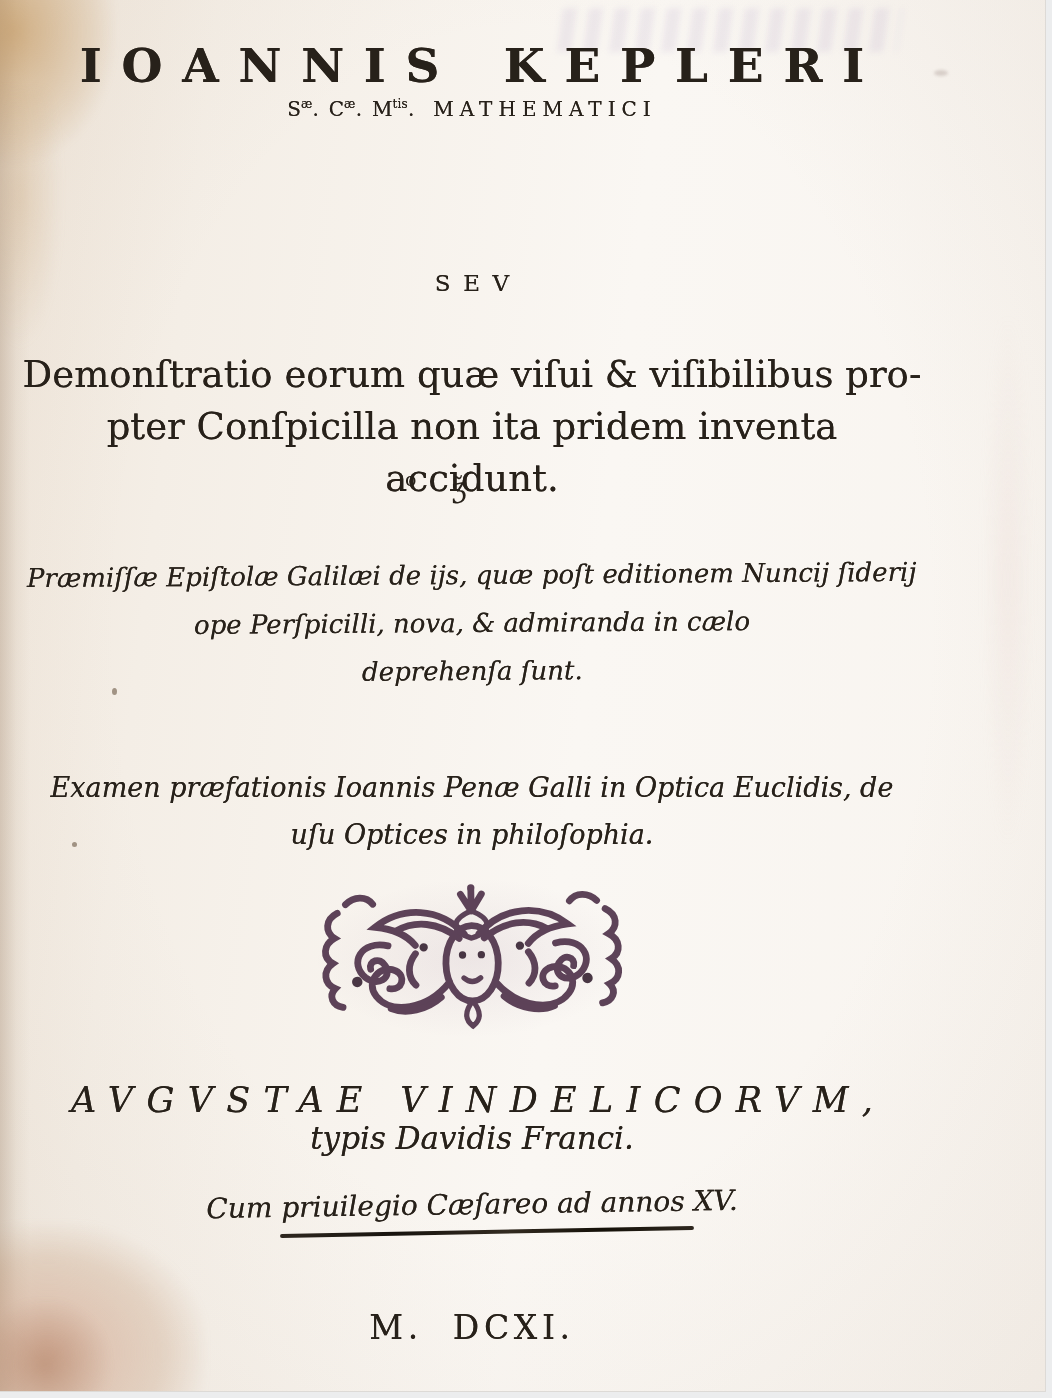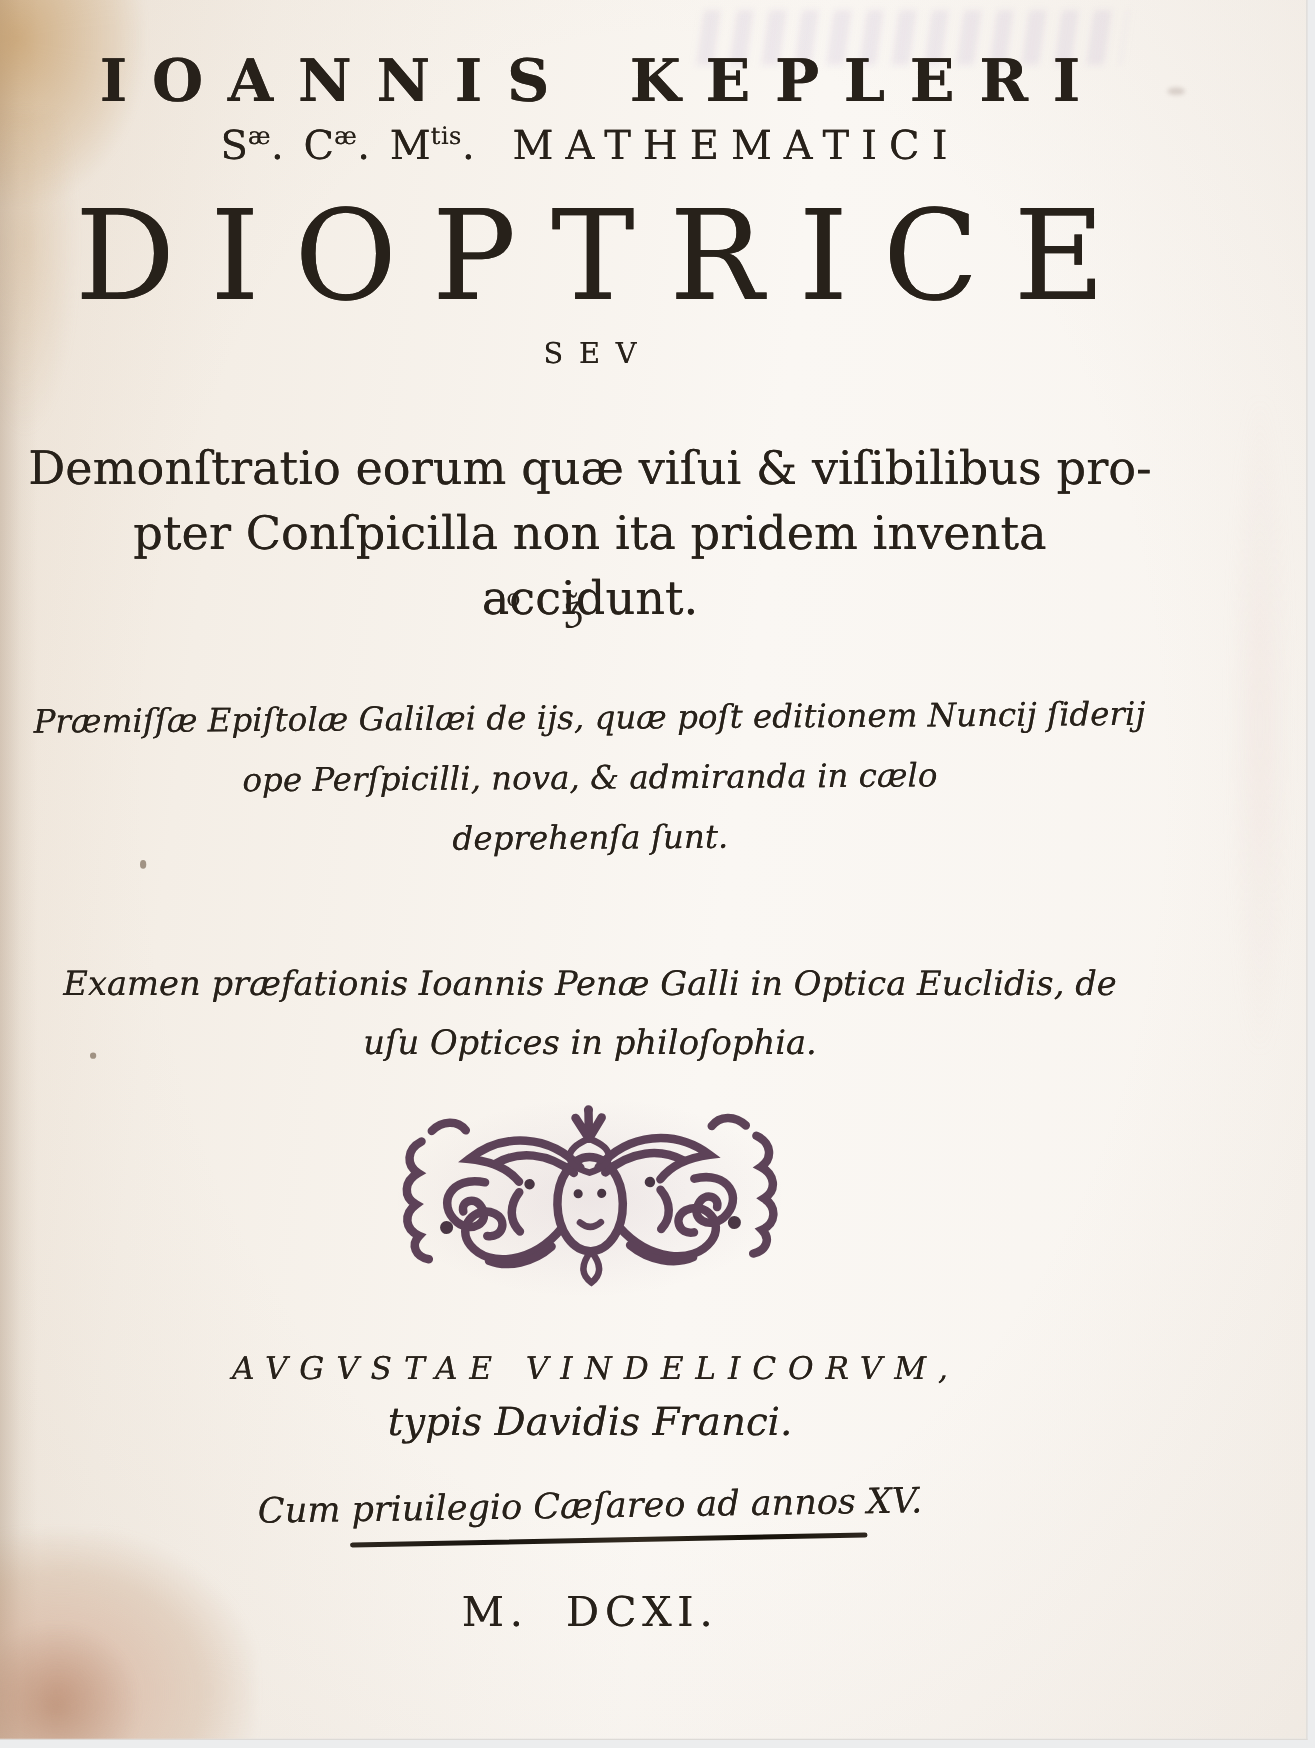--- a/index.html
+++ b/index.html
@@ -39,43 +39,43 @@
   .speck-c{left:934px;top:70px;width:14px;height:6px;background:rgba(140,120,110,0.28);filter:blur(1.5px);}
   .right-haze{position:absolute;right:14px;top:320px;width:46px;height:520px;
     background:radial-gradient(ellipse at 50% 50%,rgba(228,202,198,0.20),transparent 75%);filter:blur(5px);}
 
   
   .content{position:absolute;left:22px;top:0;width:900px;height:100%;text-align:center;color:#27211a;}
   .content > div, .content > h1{position:absolute;left:0;width:100%;margin:0;}
   .ink{text-shadow:0 0 0.5px rgba(42,33,24,0.85);}
 
   .author{top:38px;font-size:47px;font-weight:bold;letter-spacing:0.42em;word-spacing:0.18em;padding-left:0.42em;box-sizing:border-box;}
-  .credential{top:97px;font-size:32px;}
+  .credential{top:97px;font-size:20px;}
   .credential sup{font-size:60%;letter-spacing:0.02em;}
   .cred-word{letter-spacing:0.30em;margin-left:0.45em;}
   .cred-seg{margin-right:0.18em;}
   .main-title{top:146px;font-size:100px;letter-spacing:0.28em;padding-left:0.28em;box-sizing:border-box;white-space:nowrap;}
   .seu{top:270px;font-size:23px;letter-spacing:0.55em;padding-left:0.55em;box-sizing:border-box;}
   .subject{top:349px;font-size:37px;line-height:1.40;}
   .marks{top:462px;height:50px;}
   .mark-o{position:absolute;left:383px;top:6px;font-size:19px;}
   .mark-squiggle{position:absolute;left:428px;top:10px;font-size:27px;font-style:italic;transform:rotate(-12deg);}
   .galileo{top:552px;font-size:26px;font-style:italic;line-height:1.84;transform:rotate(-0.4deg);}
   .item{top:706px;font-size:27px;}
   .examen{top:764px;font-size:27px;font-style:italic;line-height:1.75;}
   .ornament-wrap{top:878px;left:293px !important;width:314px !important;height:160px;
     background:radial-gradient(closest-side,rgba(130,90,125,0.10),transparent);
     transform:rotate(-1deg);}
-  .place{top:1080px;font-size:25px;font-style:italic;letter-spacing:0.38em;padding-left:0.38em;box-sizing:border-box;white-space:nowrap;text-align:center;}
+  .place{top:1080px;font-size:35px;font-style:italic;letter-spacing:0.38em;padding-left:0.38em;box-sizing:border-box;white-space:nowrap;text-align:center;}
   .printer{top:1120px;font-size:31px;font-style:italic;}
   .privilege{top:1188px;font-size:28px;font-style:italic;transform:rotate(-0.9deg);}
   .rule{top:1230px;left:258px !important;width:414px !important;height:4px;
     background:linear-gradient(to right,#2e271f 0%,#17130e 28%,#332b21 55%,#141008 78%,#2e271f 100%);
     transform:rotate(-1.1deg);border-radius:2px;}
-  .year{top:1270px;font-size:33px;letter-spacing:0.14em;word-spacing:0.45em;}
+  .year{top:1308px;font-size:33px;letter-spacing:0.14em;word-spacing:0.45em;}
 </style>
 </head>
 <body>
 
 <div class="page">
 
   <div class="vignette"></div>
   <div class="left-edge-shade"></div>
   <div class="stain-top-left"></div>
   <div class="stain-top-left-2"></div>
@@ -91,21 +91,20 @@
 
     <h1 class="author ink">IOANNIS KEPLERI</h1>
 
     <div class="credential ink">
       <span class="cred-seg"><span>S</span><sup>æ</sup><span>.</span></span>
       <span class="cred-seg"><span>C</span><sup>æ</sup><span>.</span></span>
       <span class="cred-seg"><span>M</span><sup>tis</sup><span>.</span></span>
       <span class="cred-word">MATHEMATICI</span>
     </div>
 
-    <div class="main-title ink">DIOPTRICE</div>
 
     <div class="seu ink">SEV</div>
 
     <div class="subject ink">
       <div>Demonſtratio eorum quæ viſui &amp; viſibilibus pro-</div>
       <div>pter Conſpicilla non ita pridem inventa</div>
       <div>accidunt.</div>
     </div>
 
     <div class="marks">

